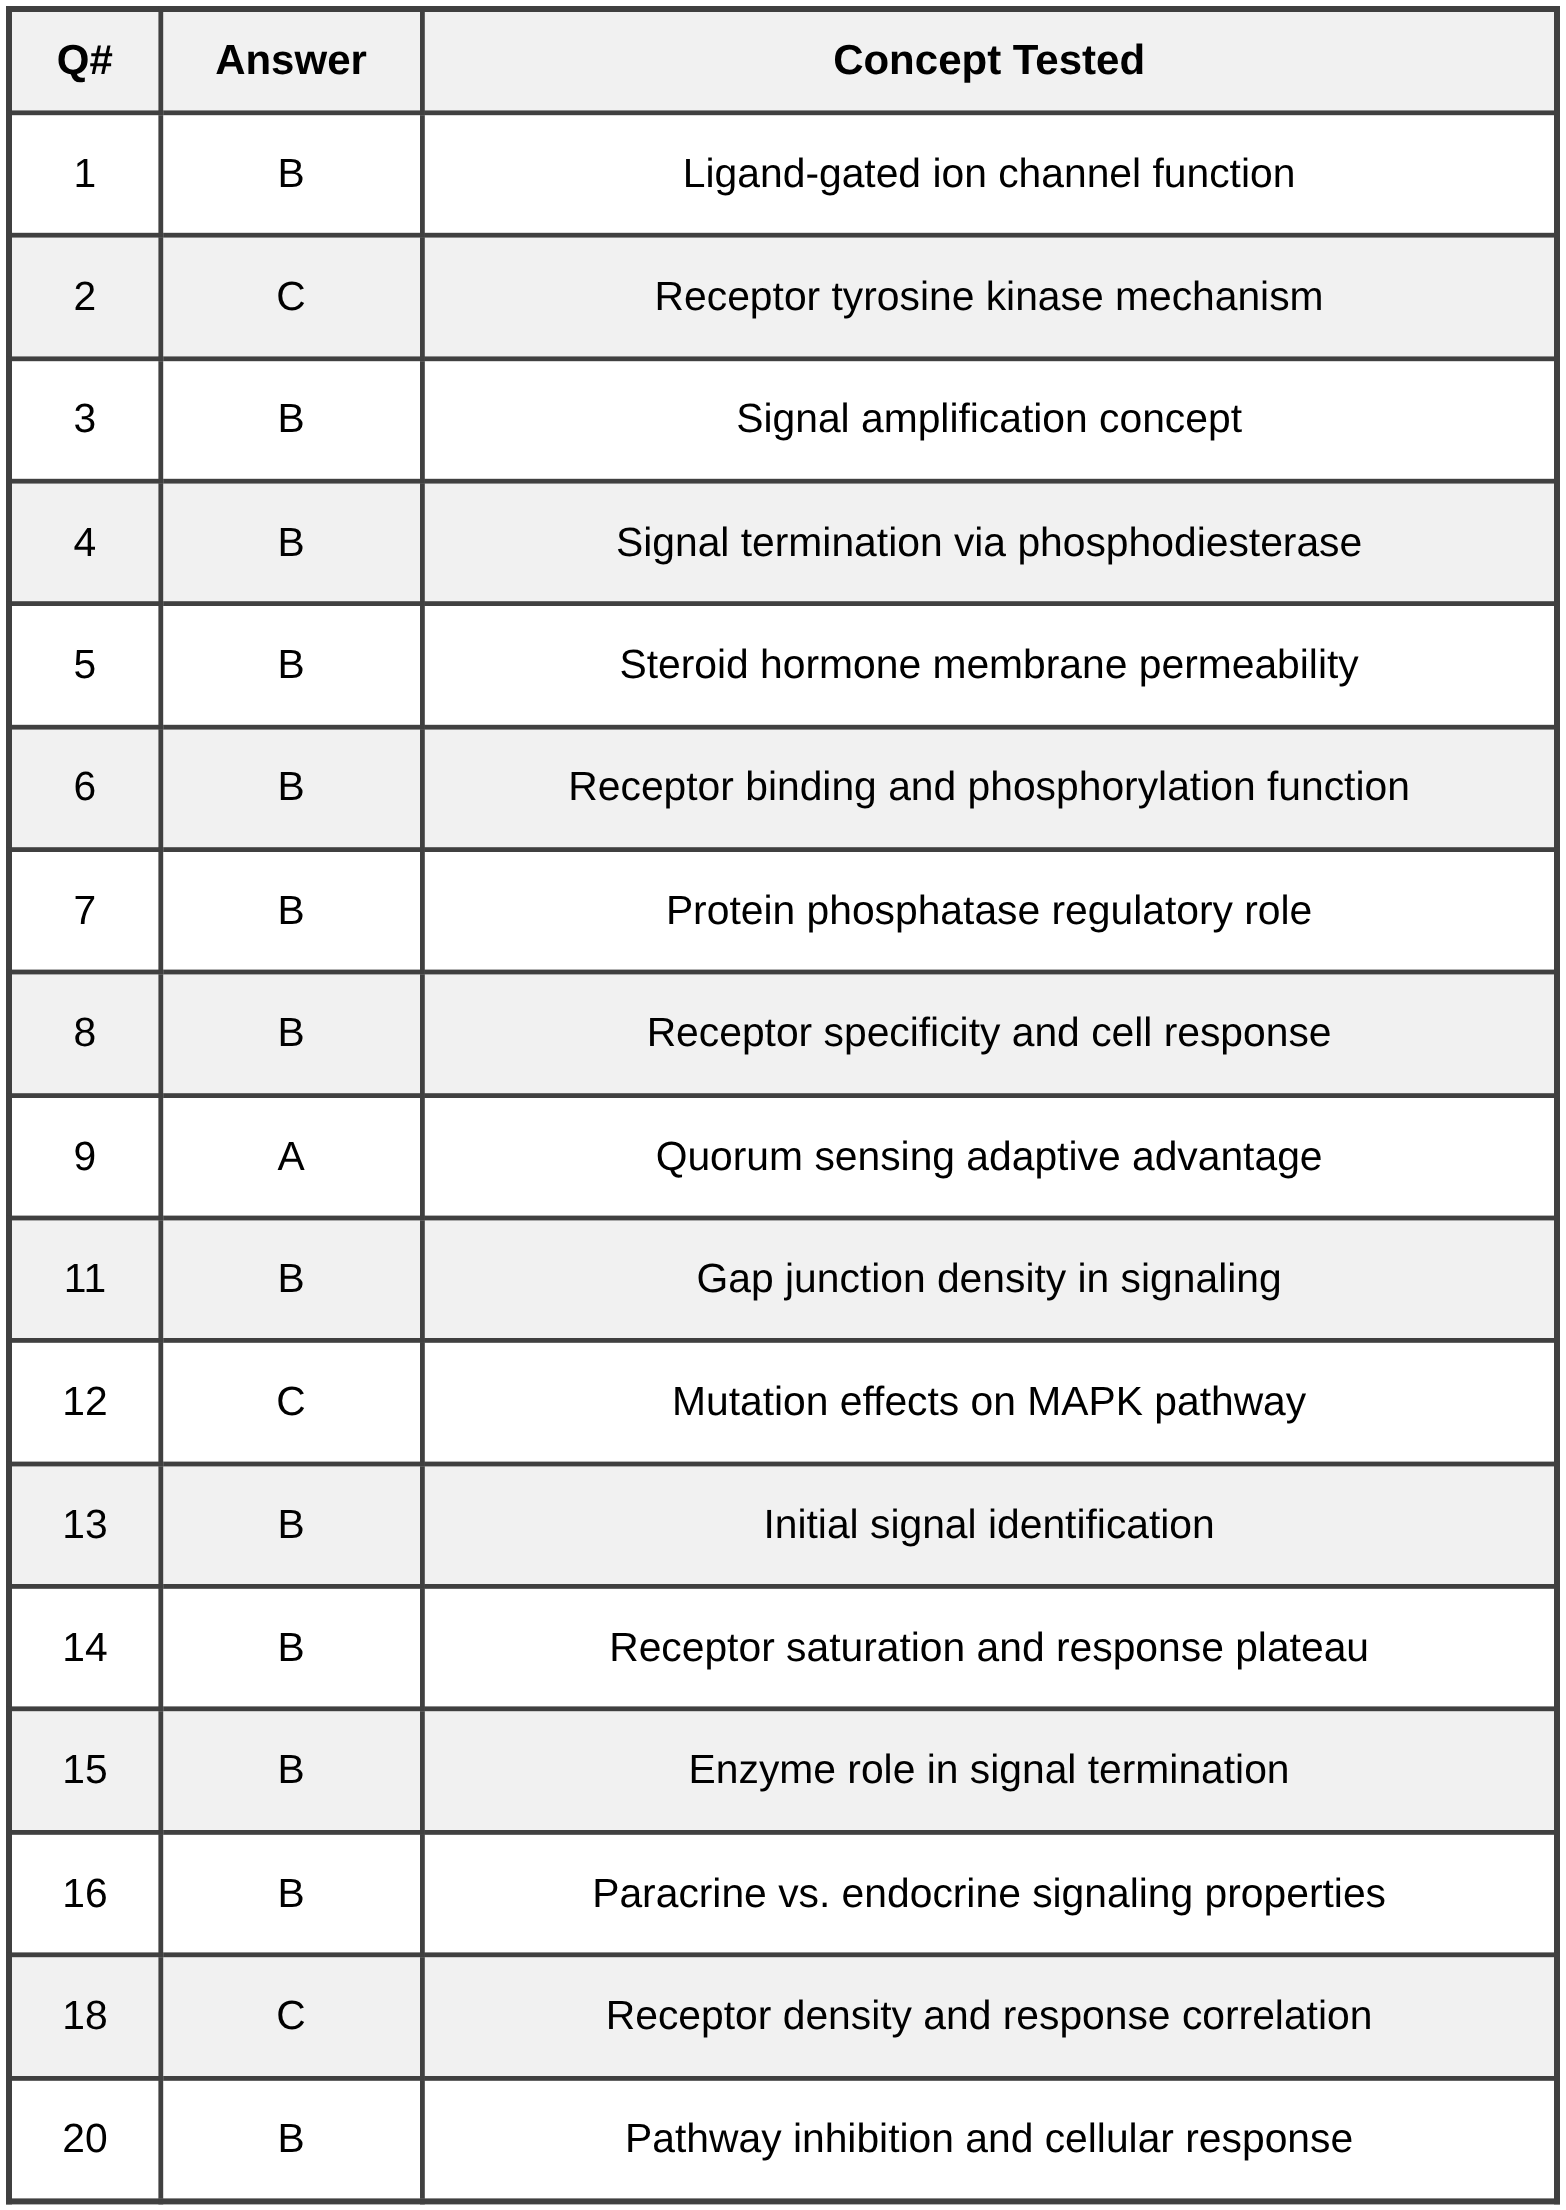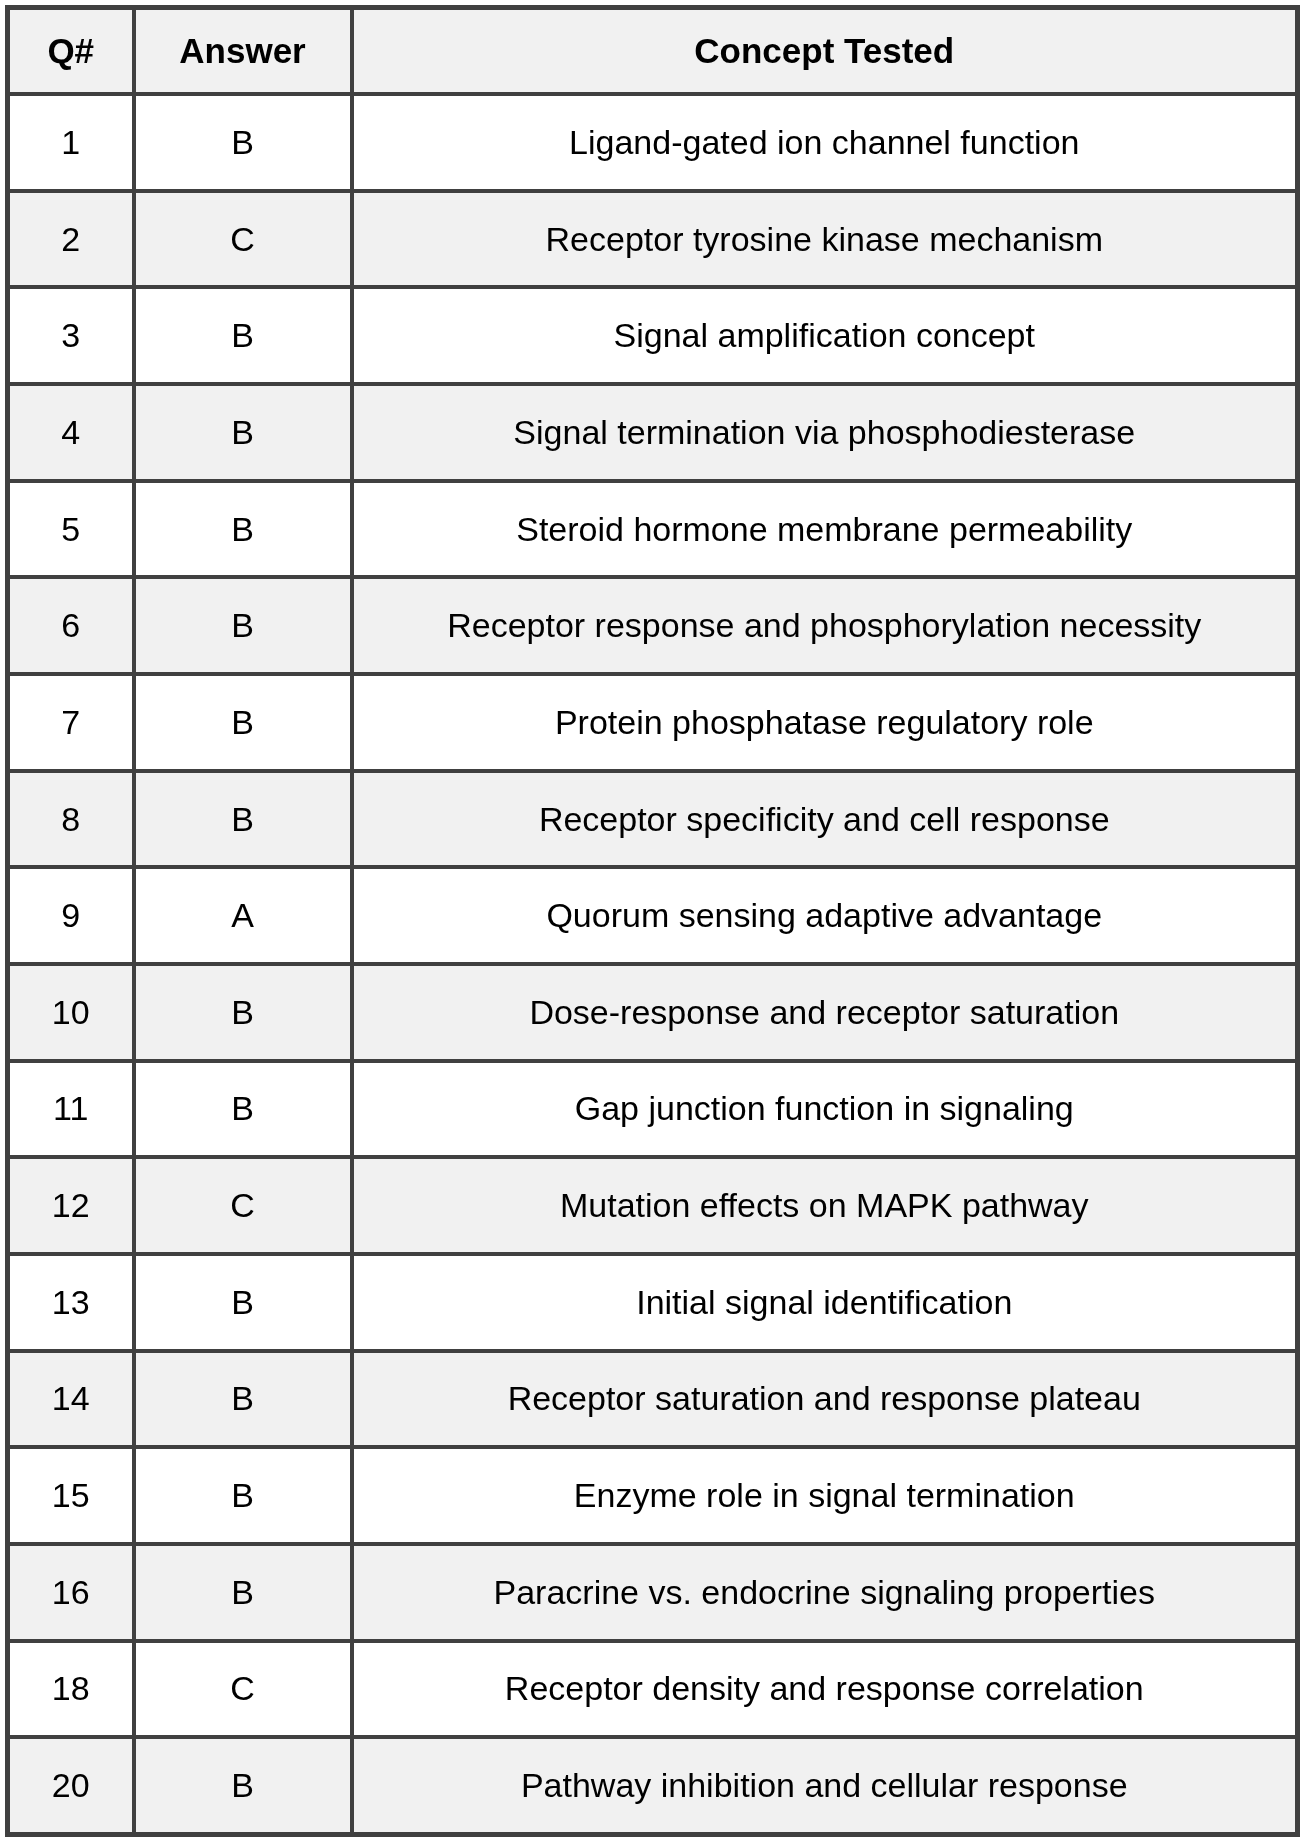--- a/index.html
+++ b/index.html
@@ -87,46 +87,41 @@
         <td>Signal termination via phosphodiesterase</td>
       </tr>
       <tr>
         <td>5</td>
         <td>B</td>
         <td>Steroid hormone membrane permeability</td>
       </tr>
       <tr>
         <td>6</td>
         <td>B</td>
-        <td>Receptor response and phosphorylation necessity</td>
+        <td>Receptor binding and phosphorylation function</td>
       </tr>
       <tr>
         <td>7</td>
         <td>B</td>
         <td>Protein phosphatase regulatory role</td>
       </tr>
       <tr>
         <td>8</td>
         <td>B</td>
         <td>Receptor specificity and cell response</td>
       </tr>
       <tr>
         <td>9</td>
         <td>A</td>
         <td>Quorum sensing adaptive advantage</td>
       </tr>
       <tr>
-        <td>10</td>
-        <td>B</td>
-        <td>Dose-response and receptor saturation</td>
-      </tr>
-      <tr>
         <td>11</td>
         <td>B</td>
-        <td>Gap junction function in signaling</td>
+        <td>Gap junction density in signaling</td>
       </tr>
       <tr>
         <td>12</td>
         <td>C</td>
         <td>Mutation effects on MAPK pathway</td>
       </tr>
       <tr>
         <td>13</td>
         <td>B</td>
         <td>Initial signal identification</td>

